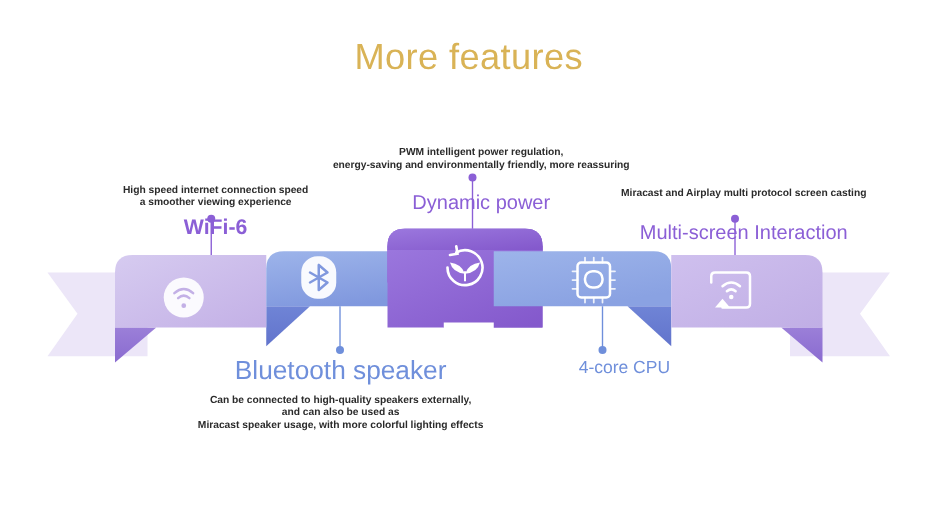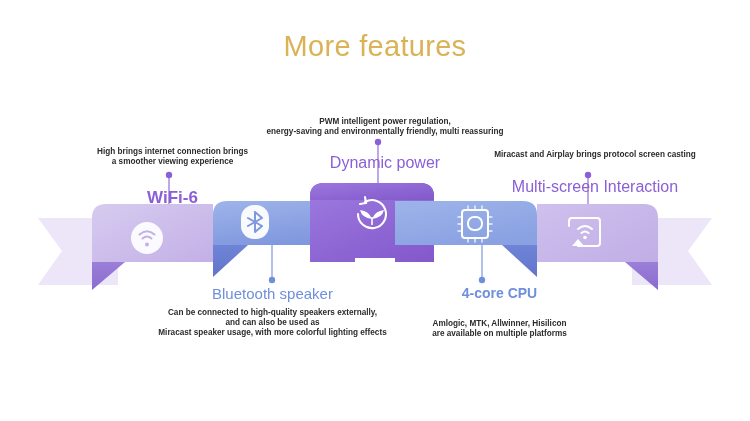--- a/index.html
+++ b/index.html
@@ -36,34 +36,34 @@
   }
   .callout .head{
     font-weight:700;
     white-space:nowrap;
   }
   .head.purple{color:#8b5fd6;}
   .head.blue{color:#6f8fdb;}
 
   
   .c-wifi{left:0px;top:147px;width:345px;}
-  .c-wifi .head{font-size:17px;margin-top:21px;}
+  .c-wifi .head{font-size:17px;margin-top:5px;}
 
   .c-dyn{left:230px;top:117px;width:310px;}
   .c-dyn .head{font-size:16px;margin-top:17px;font-weight:400;}
 
   .c-multi{left:440px;top:150px;width:310px;}
   .c-multi .head{font-size:16px;margin-top:18px;font-weight:400;}
 
   
   .c-bt{left:120px;top:285px;width:305px;}
-  .c-bt .head{font-size:15px;font-weight:400;margin-bottom:6px;}
+  .c-bt .head{font-size:21px;font-weight:400;margin-bottom:6px;}
 
   .c-cpu{left:372px;top:285px;width:255px;}
-  .c-cpu .head{font-size:14px;font-weight:700;margin-bottom:18px;}
+  .c-cpu .head{font-size:14px;font-weight:400;margin-bottom:8px;}
 </style>
 </head>
 <body>
 
 <div id="stage">
 
   <div class="title">More features</div>
 
   <svg id="ribbon" viewBox="0 0 750 421">
     <defs>
@@ -195,42 +195,40 @@
       <line x1="272" y1="245" x2="272" y2="279" stroke="#6f8fdb" stroke-width="1.1"></line>
       <circle cx="272" cy="280" r="3.2" fill="#6f8fdb"></circle>
     </g>
     <g>
       <line x1="482" y1="245" x2="482" y2="279" stroke="#6f8fdb" stroke-width="1.1"></line>
       <circle cx="482" cy="280" r="3.2" fill="#6f8fdb"></circle>
     </g>
   </svg>
 
   <div class="callout c-wifi">
-    <div class="desc">High brings internet connection brings
+    <div class="desc">High speed internet connection speed
 a smoother viewing experience</div>
     <div class="head purple">WiFi-6</div>
   </div>
 
   <div class="callout c-dyn">
     <div class="desc">PWM intelligent power regulation,
-energy-saving and environmentally friendly, multi reassuring</div>
+energy-saving and environmentally friendly, more reassuring</div>
     <div class="head purple">Dynamic power</div>
   </div>
 
   <div class="callout c-multi">
-    <div class="desc">Miracast and Airplay brings protocol screen casting</div>
+    <div class="desc">Miracast and Airplay multi protocol screen casting</div>
     <div class="head purple">Multi-screen Interaction</div>
   </div>
 
   <div class="callout c-bt">
     <div class="head blue">Bluetooth speaker</div>
     <div class="desc">Can be connected to high-quality speakers externally,
 and can also be used as
 Miracast speaker usage, with more colorful lighting effects</div>
   </div>
 
   <div class="callout c-cpu">
     <div class="head blue">4-core CPU</div>
-    <div class="desc">Amlogic, MTK, Allwinner, Hisilicon
-are available on multiple platforms</div>
   </div>
 
 </div>
 
 </body></html>

